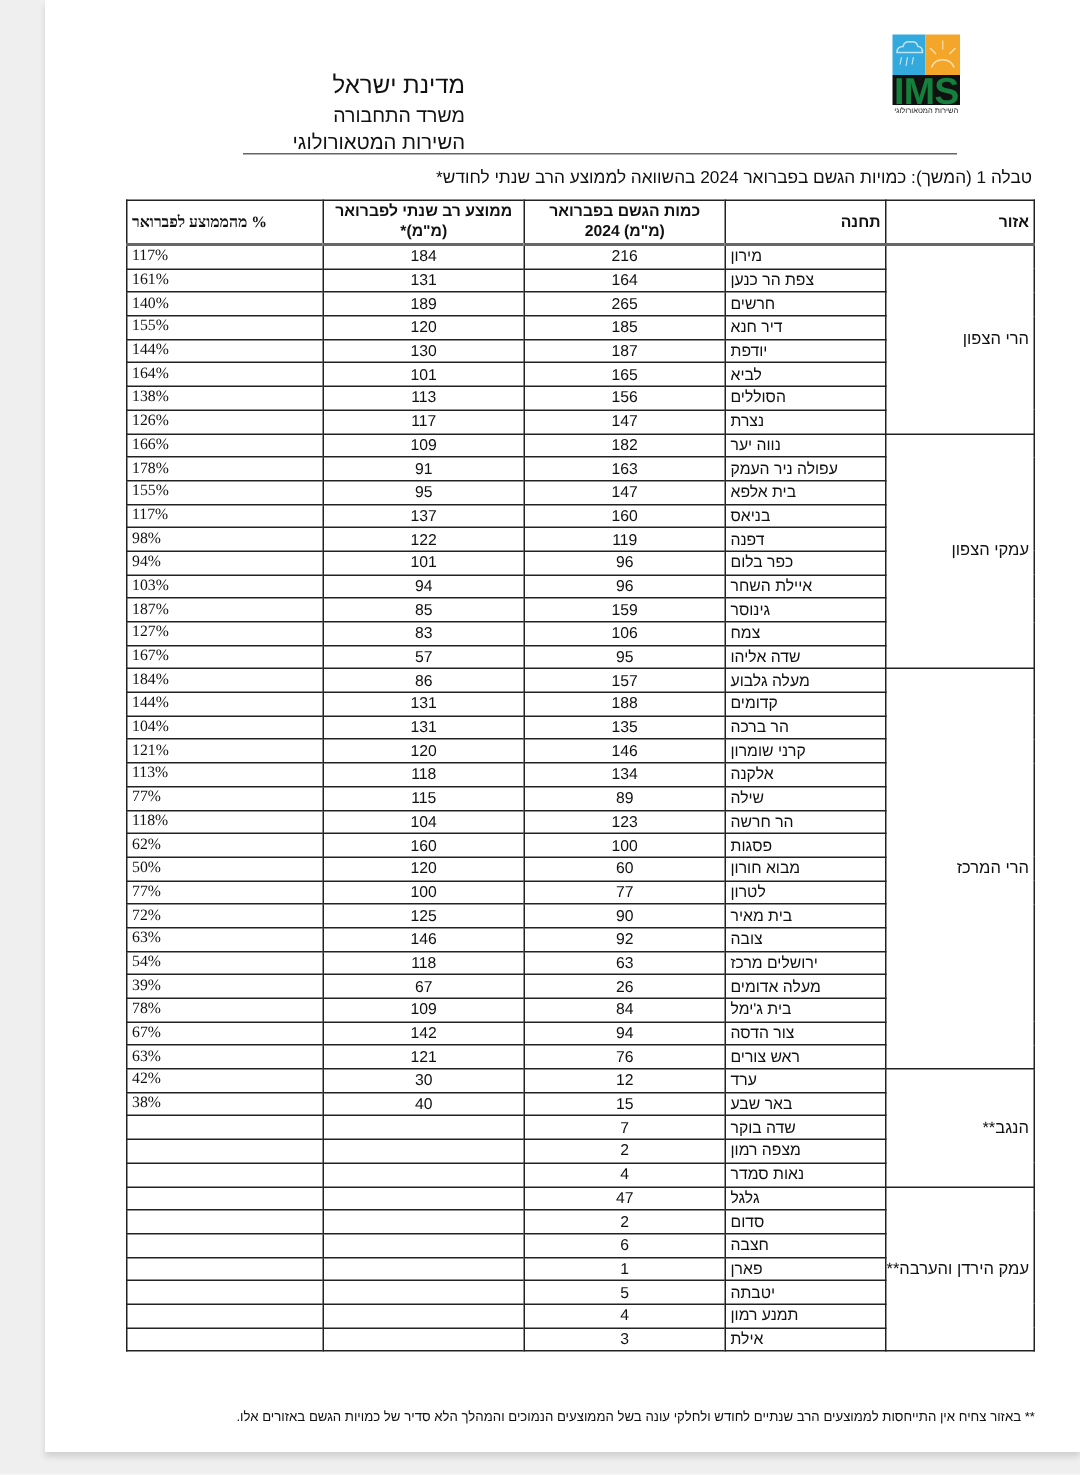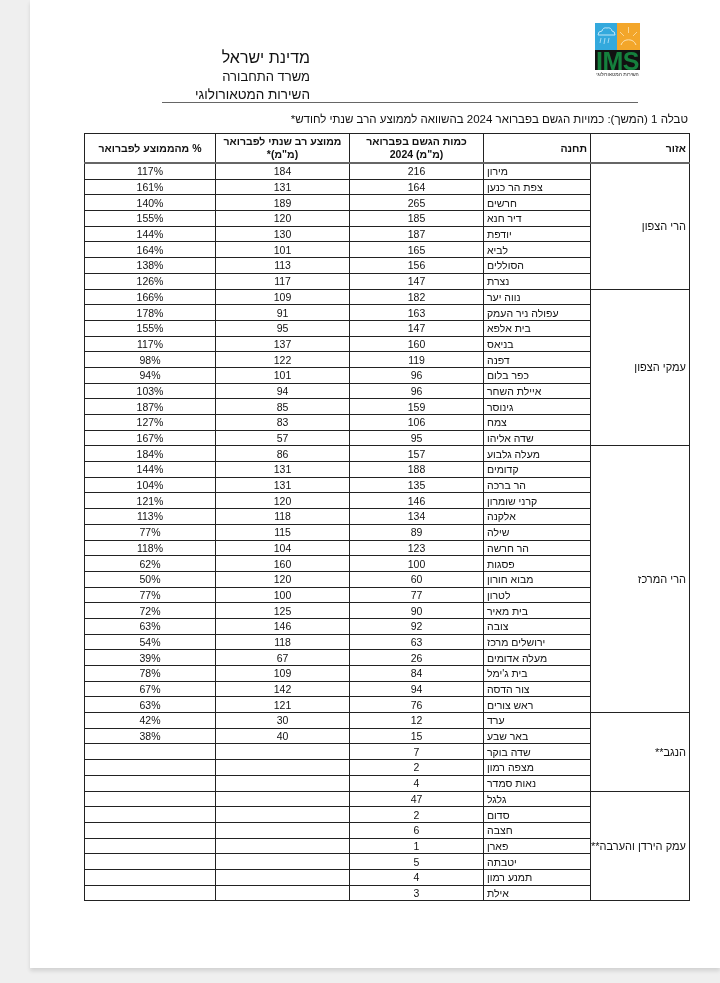--- a/index.html
+++ b/index.html
@@ -56,21 +56,21 @@
     }
     table.data tr.body-row td { border-top: 1.5px solid #777; }
     table.data th {
       font-weight: bold; height: 28px; line-height: 13px; font-size: 10.5px;
       border-bottom: 2px solid #666; white-space: normal;
     }
     th.c-region, td.c-region { width: 92px; text-align: right; }
     th.c-station, td.c-station { width: 100px; text-align: left; }
     th.c-rain, td.c-rain { width: 127px; text-align: center; }
     th.c-avg, td.c-avg { width: 127px; text-align: center; }
-    th.c-pct, td.c-pct { width: 124px; text-align: center; }
+    th.c-pct, td.c-pct { width: 124px; text-align: left; font-family: Liberation Serif, serif; }
     th.c-region, th.c-station { text-align: right; }
     td.c-region { vertical-align: middle; white-space: normal; line-height: 15px; font-size: 11px; margin-top: 48px; }
     td.c-station { font-size: 10.5px; }
     .footnotes {
       position: absolute; left: 50px; top: 937px; width: 640px;
       direction: rtl; text-align: right; font-size: 8.8px; color: #111; line-height: 14px;
     }
   </style>
 </head>
 <body>
@@ -406,13 +406,14 @@
       <tr class="body-row">
         <td class="c-station">אילת</td>
         <td class="c-rain">3</td>
         <td class="c-avg"></td>
         <td class="c-pct"></td>
       </tr>
     </tbody>
 </table>
 
 <div class="footnotes">
+  <div>** באזור צחיח אין התייחסות לממוצעים הרב שנתיים לחודש ולחלקי עונה בשל הממוצעים הנמוכים והמהלך הלא סדיר של כמויות הגשם באזורים אלו.</div>
 </div>
 
 </body></html>

